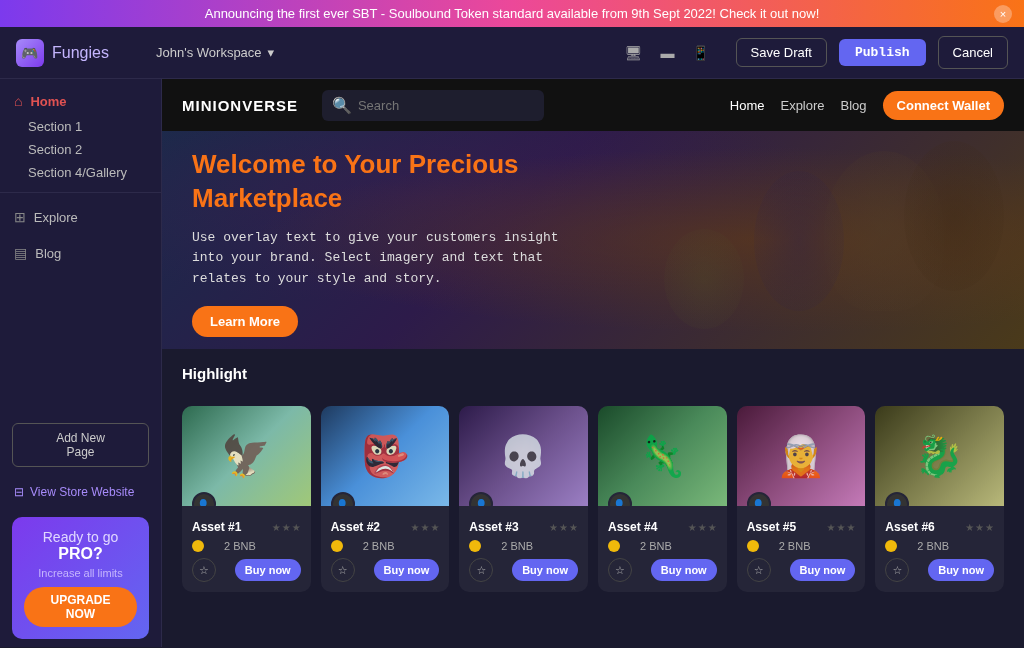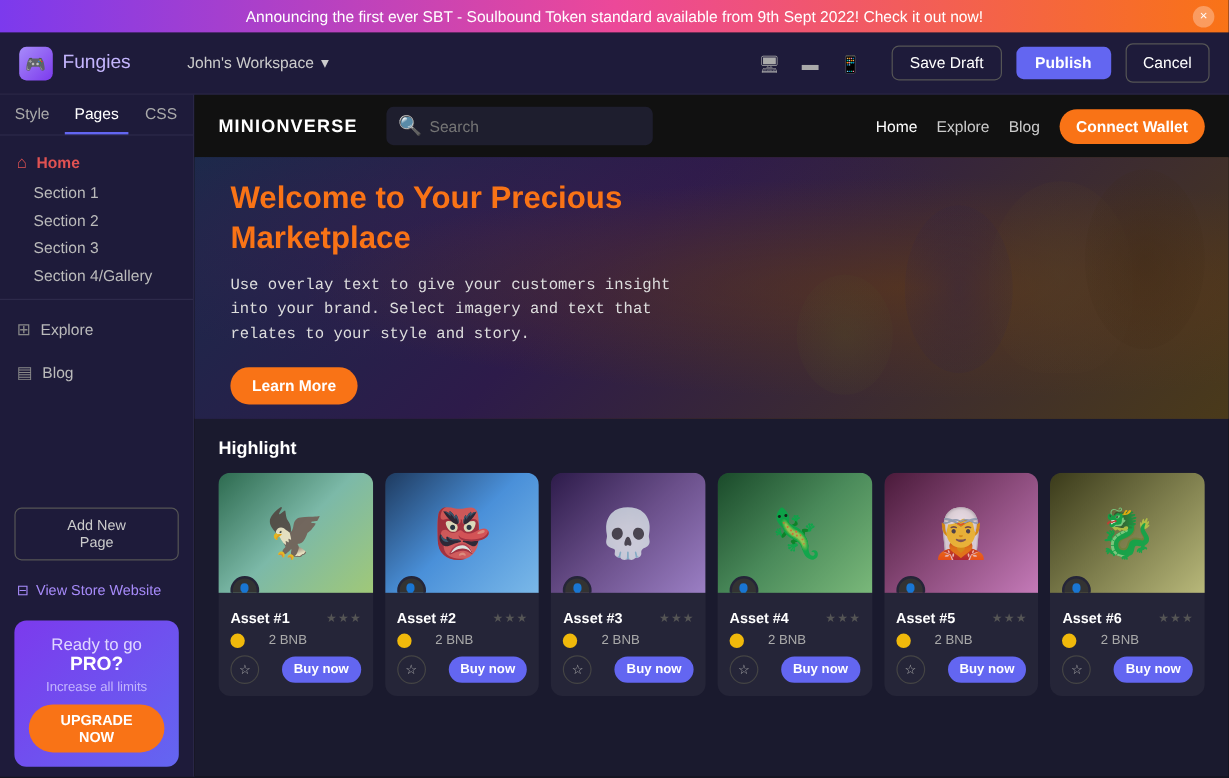--- a/index.html
+++ b/index.html
@@ -106,20 +106,21 @@
     }
     #publish-btn {
       background: #6366f1;
       border: none;
       color: #fff;
       padding: 6px 16px;
       border-radius: 6px;
       font-size: 13px;
       cursor: pointer;
       font-weight: 600;
+      font-family: Liberation Mono, monospace;
     }
     #cancel-btn {
       background: transparent;
       border: 1px solid #555;
       color: #fff;
       padding: 8px 14px;
       border-radius: 6px;
       font-size: 13px;
       cursor: pointer;
     }
@@ -371,21 +372,21 @@
     
     #highlight-section {
       background: #1a1a2e;
       padding: 16px 20px;
       flex: 1;
     }
     #highlight-title {
       font-size: 15px;
       font-weight: 700;
       color: #fff;
-      margin-bottom: 12px;
+      margin-bottom: 24px;
     }
     #cards-grid {
       display: flex;
       gap: 10px;
       overflow-x: hidden;
     }
     .asset-card {
       background: #252538;
       border-radius: 10px;
       flex: 1;
@@ -513,33 +514,27 @@
     <div class="device-icon">📱</div>
   </div>
   <button id="save-draft-btn">Save Draft</button>
   <button id="publish-btn">Publish</button>
   <button id="cancel-btn">Cancel</button>
 </div>
 
 <div id="main-layout">
 
   <div id="sidebar">
-    <div id="sidebar-tabs">
-      <div class="sidebar-tab">Style</div>
-      <div class="sidebar-tab active">Pages</div>
-      <div class="sidebar-tab">CSS</div>
-    </div>
     <div id="sidebar-nav">
       <div class="sidebar-section-header">
         <span class="home-icon">⌂</span>
         <span>Home</span>
       </div>
       <div class="sidebar-page-item">Section 1</div>
       <div class="sidebar-page-item">Section 2</div>
-      <div class="sidebar-page-item">Section 3</div>
       <div class="sidebar-page-item">Section 4/Gallery</div>
       <div id="sidebar-divider"></div>
       <div class="sidebar-nav-item">
         <span class="nav-icon">⊞</span>
         <span>Explore</span>
       </div>
       <div class="sidebar-nav-item">
         <span class="nav-icon">▤</span>
         <span>Blog</span>
       </div>

